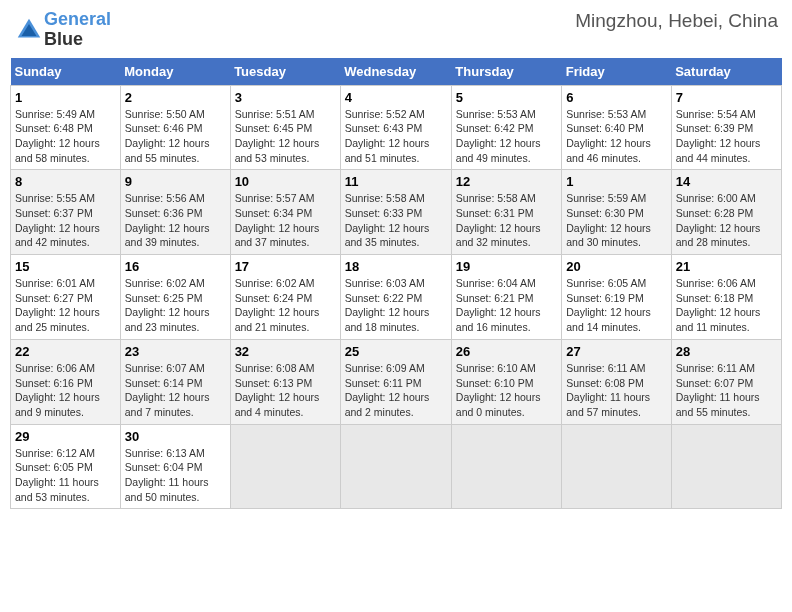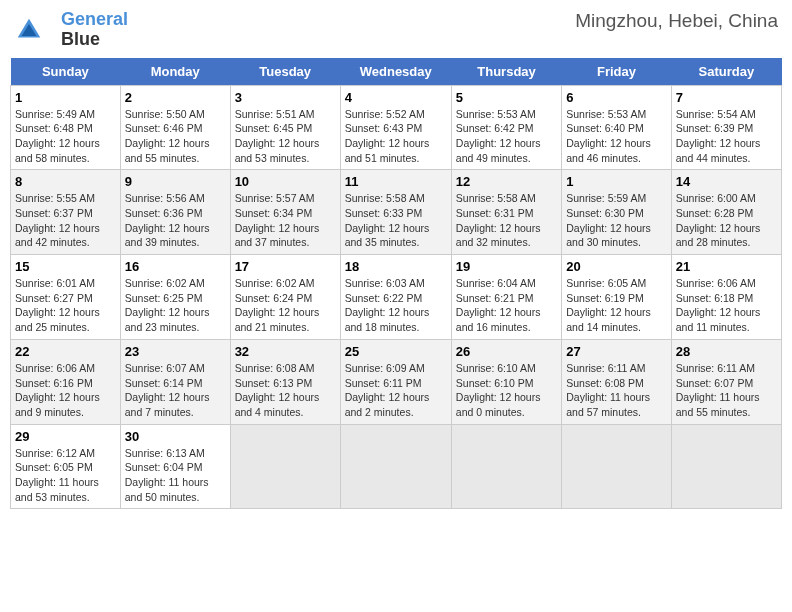--- a/index.html
+++ b/index.html
@@ -13,21 +13,21 @@
     .header {
       display: flex;
       justify-content: space-between;
       align-items: flex-start;
       margin-bottom: 8px;
       padding: 0 4px;
     }
     .logo {
       display: flex;
       align-items: center;
-      gap: 17px;
+      gap: 0;
     }
     .logo-text {
       font-size: 18px;
       font-weight: bold;
       color: #333;
       line-height: 1.1;
     }
     .logo-text span {
       color: #4a90d9;
     }
@@ -49,21 +49,21 @@
     }
     table {
       width: 100%;
       border-collapse: collapse;
       font-size: 11px;
     }
     th {
       background-color: #4472c4;
       color: #fff;
       padding: 6px 4px;
-      text-align: center;
+      text-align: left;
       font-size: 13px;
       font-weight: bold;
     }
     td {
       vertical-align: top;
       padding: 4px 4px;
       border: 1px solid #ccc;
       width: 113px;
       min-height: 70px;
       background: #fff;

